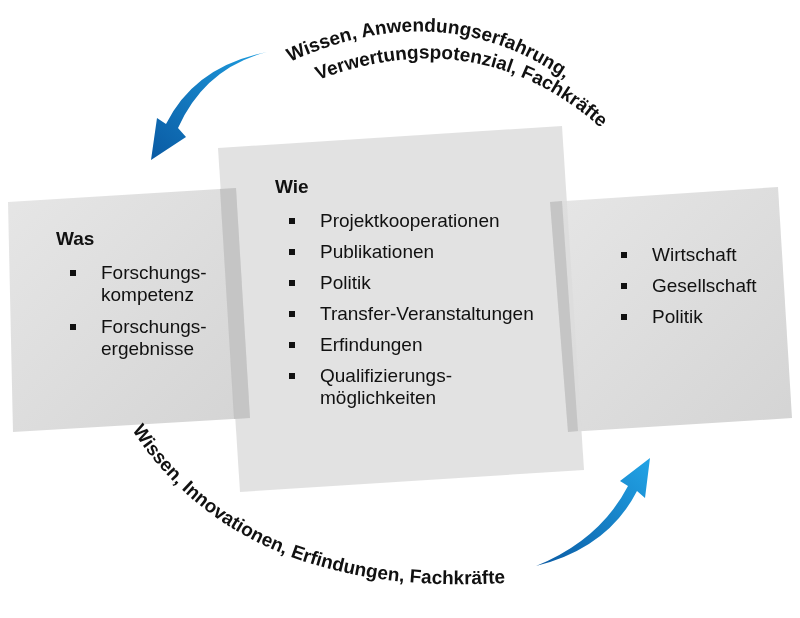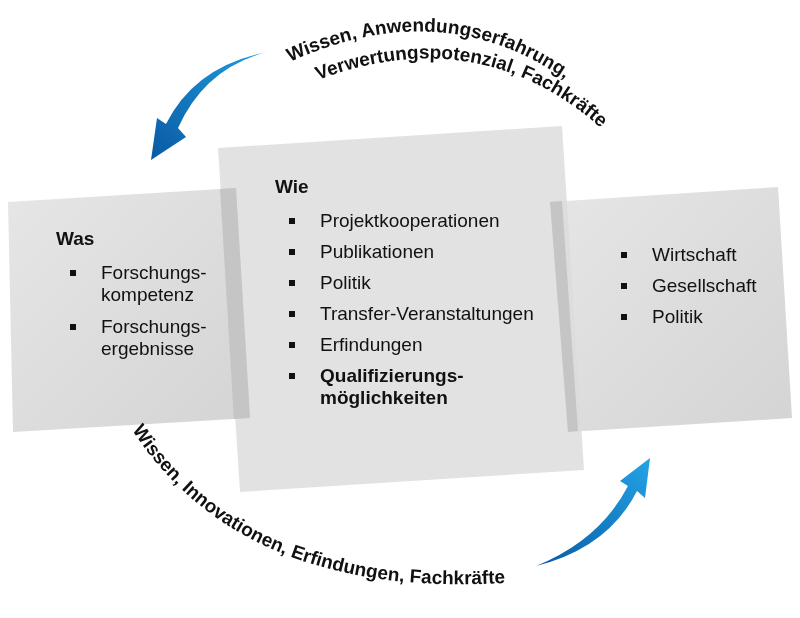--- a/index.html
+++ b/index.html
@@ -134,21 +134,21 @@
 
   <div id="wie-text" class="panel-text">
     <div class="panel-title">Wie</div>
     <ul class="panel-list">
         <li><span class="bullet"></span><span style="white-space: pre-line;">Projektkooperationen</span></li>
         <li><span class="bullet"></span><span style="white-space: pre-line;">Publikationen</span></li>
         <li><span class="bullet"></span><span style="white-space: pre-line;">Politik</span></li>
         <li><span class="bullet"></span><span style="white-space: pre-line;">Transfer-Veranstaltungen</span></li>
         <li><span class="bullet"></span></li>
         <li><span class="bullet"></span><span style="white-space: pre-line;">Erfindungen</span></li>
-        <li><span class="bullet"></span><span style="white-space: pre-line; font-weight: bold;">Qualifizierungs-
+        <li><span class="bullet"></span><span style="white-space: pre-line;">Qualifizierungs-
 möglichkeiten</span></li>
       </ul>
   </div>
 
   <div id="wohin-text" class="panel-text">
     <ul class="panel-list">
         <li><span class="bullet"></span><span style="white-space: pre-line;">Wirtschaft</span></li>
         <li><span class="bullet"></span><span style="white-space: pre-line;">Gesellschaft</span></li>
         <li><span class="bullet"></span><span style="white-space: pre-line;">Politik</span></li>
       </ul>

